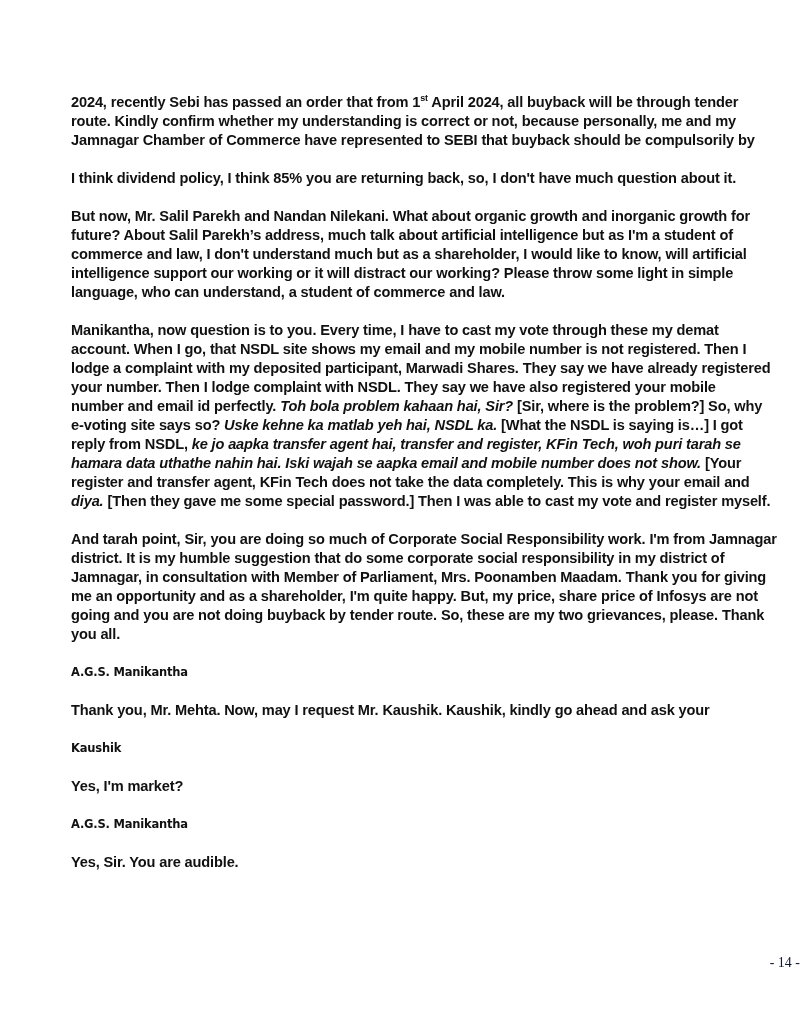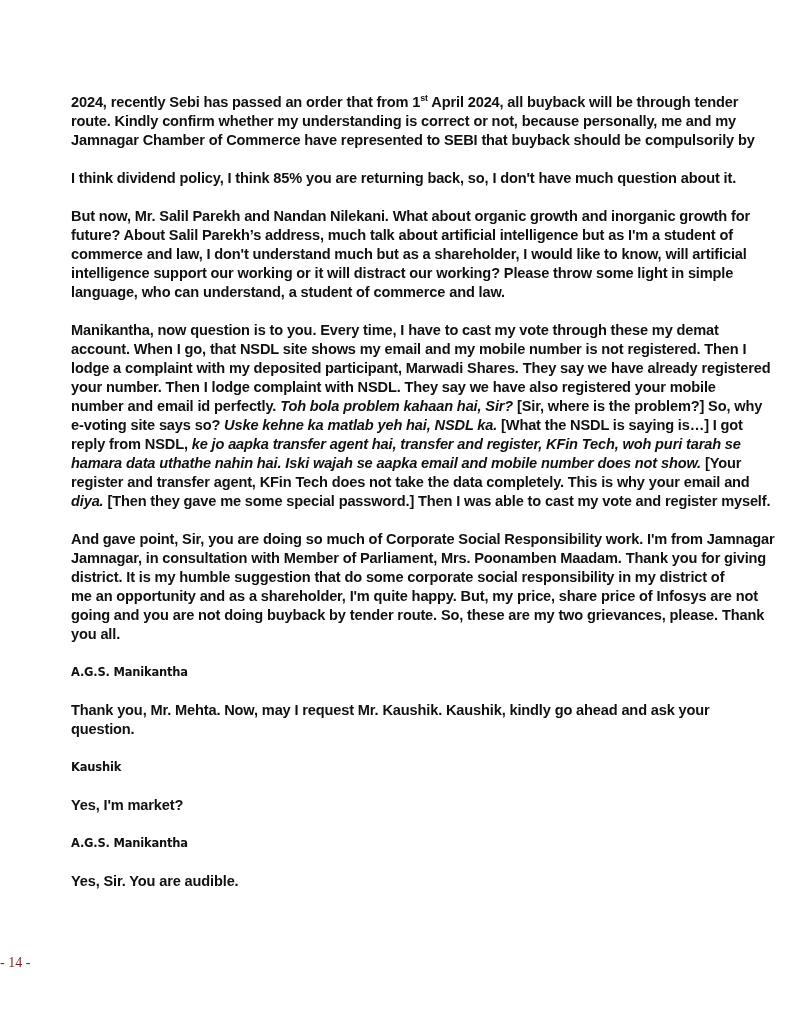--- a/index.html
+++ b/index.html
@@ -42,24 +42,24 @@
       font-size: 11.5px;
       line-height: 19px;
       margin: 12px 0 19px 0;
       letter-spacing: -0.2px;
     }
     .page-number {
       position: absolute;
       left: 0;
       width: 800px;
       top: 955px;
-      text-align: left;
+      text-align: right;
       font-family: "Liberation Serif", serif;
       font-size: 14px;
-      color: #7f1d1d;
+      color: #0f172a;
     }
   </style>
 </head>
 <body>
 
 <div class="page">
 
   <p class="para">
     <span class="line"><span>2024, recently Sebi has passed an order that from 1</span><sup>st</sup><span> April 2024, all buyback will be through tender</span></span>
     <span class="line">route. Kindly confirm whether my understanding is correct or not, because personally, me and my</span>
@@ -85,32 +85,31 @@
     <span class="line">your number. Then I lodge complaint with NSDL. They say we have also registered your mobile</span>
     <span class="line"><span>number and email id perfectly. </span><i>Toh bola problem kahaan hai, Sir?</i><span> [Sir, where is the problem?] So, why</span></span>
     <span class="line"><span>e-voting site says so? </span><i>Uske kehne ka matlab yeh hai, NSDL ka.</i><span> [What the NSDL is saying is…] I got</span></span>
     <span class="line"><span>reply from NSDL, </span><i>ke jo aapka transfer agent hai, transfer and register, KFin Tech, woh puri tarah se</i></span>
     <span class="line"><i>hamara data uthathe nahin hai. Iski wajah se aapka email and mobile number does not show.</i><span> [Your</span></span>
     <span class="line">register and transfer agent, KFin Tech does not take the data completely. This is why your email and</span>
     <span class="line"><i>diya.</i><span> [Then they gave me some special password.] Then I was able to cast my vote and register myself.</span></span>
   </p>
 
   <p class="para">
-    <span class="line">And gave point, Sir, you are doing so much of Corporate Social Responsibility work. I'm from Jamnagar</span>
+    <span class="line">And tarah point, Sir, you are doing so much of Corporate Social Responsibility work. I'm from Jamnagar</span>
+    <span class="line">district. It is my humble suggestion that do some corporate social responsibility in my district of</span>
     <span class="line">Jamnagar, in consultation with Member of Parliament, Mrs. Poonamben Maadam. Thank you for giving</span>
-    <span class="line">district. It is my humble suggestion that do some corporate social responsibility in my district of</span>
     <span class="line">me an opportunity and as a shareholder, I'm quite happy. But, my price, share price of Infosys are not</span>
     <span class="line">going and you are not doing buyback by tender route. So, these are my two grievances, please. Thank</span>
     <span class="line">you all.</span>
   </p>
 
   <p class="speaker">A.G.S. Manikantha</p>
   <p class="para">
     <span class="line">Thank you, Mr. Mehta. Now, may I request Mr. Kaushik. Kaushik, kindly go ahead and ask your</span>
-    <span class="line">question.</span>
   </p>
 
   <p class="speaker">Kaushik</p>
   <p class="para">
     <span class="line">Yes, I'm market?</span>
   </p>
 
   <p class="speaker">A.G.S. Manikantha</p>
   <p class="para">
     <span class="line">Yes, Sir. You are audible.</span>

